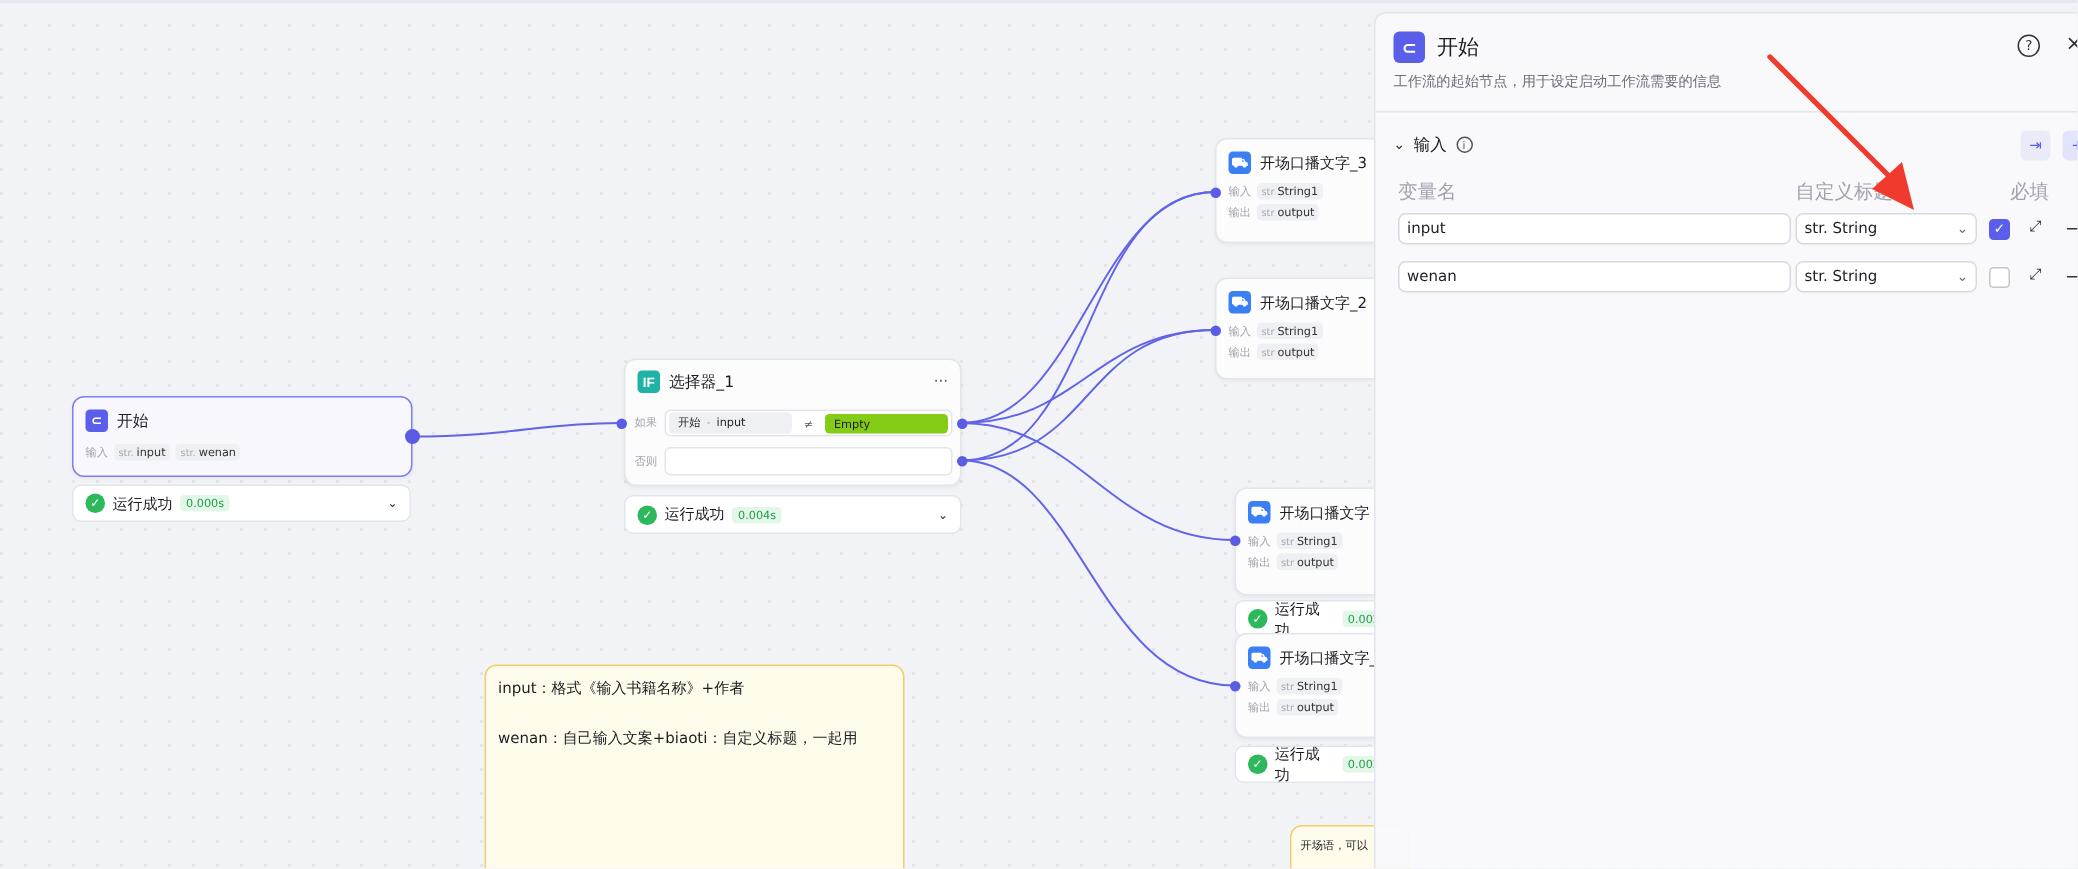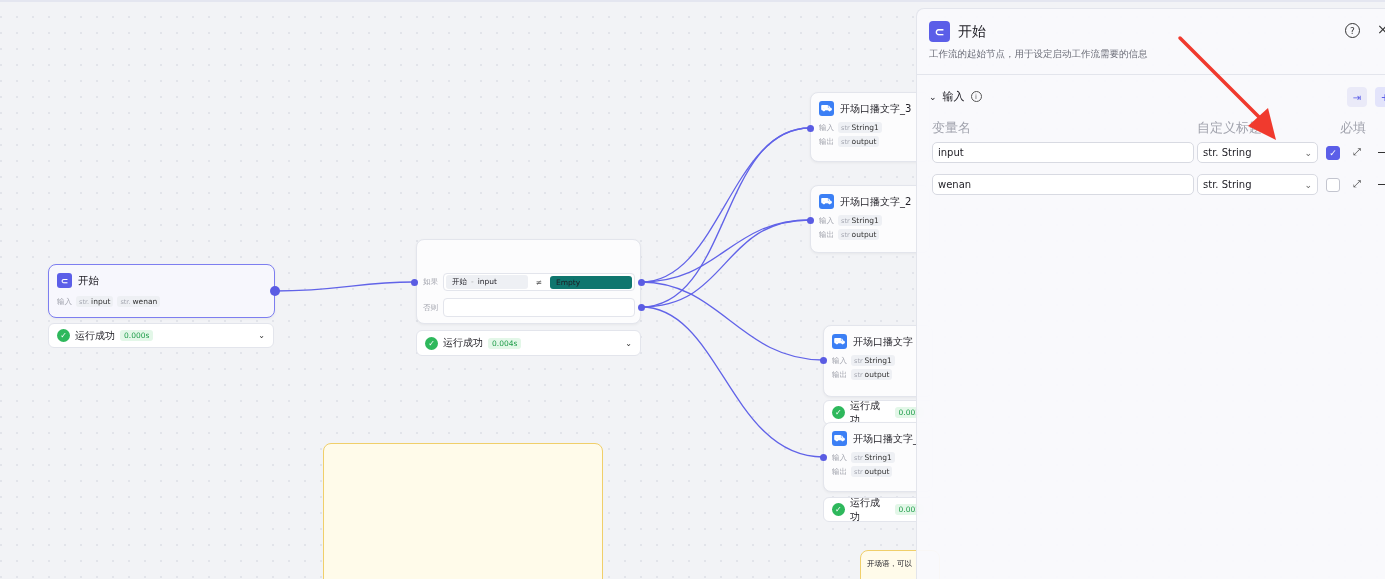--- a/index.html
+++ b/index.html
@@ -138,29 +138,34 @@
   </div>
   <div class="port big" style="left:270px; top:286px;"></div>
   <div class="status" style="left:48px; top:323px; width:226px; height:25px;">
     <span class="check">✓</span>
     <span>运行成功</span>
     <span class="dur">0.000s</span>
     <span class="chev">⌄</span>
   </div>
 
   <div class="node" style="left:416px; top:239px; width:225px; height:85px;">
+    <div class="node-head" style="padding-top:7px;">
+      <span class="node-icon icon-if">IF</span>
+      <span class="node-title">选择器_1</span>
+      <span style="margin-left:auto; font-size:10px; color:#555;">···</span>
+    </div>
     <div style="position:absolute; left:6px; top:37px; font-size:7.5px; color:#a1a3ad;">如果</div>
     <div style="position:absolute; left:26px; top:33px; width:192px; height:18px; border:1px solid #e3e5ec; border-radius:4px; background:#fff; display:flex; align-items:center; gap:4px; padding:0 2px; font-size:7.5px;">
       <span style="background:#eef0f4; border-radius:3px; padding:2px 6px; width:82px; display:flex; gap:4px;">
         <span>开始</span>
         <span style="color:#aaa;">-</span>
         <span>input</span>
       </span>
       <span style="width:14px; text-align:center; color:#555;">≠</span>
-      <span style="background:#0f766e; border-radius:3px; padding:2px 6px; flex:1;">Empty</span>
+      <span style="background:#84cc16; border-radius:3px; padding:2px 6px; flex:1;">Empty</span>
     </div>
     <div style="position:absolute; left:6px; top:63px; font-size:7.5px; color:#a1a3ad;">否则</div>
     <div style="position:absolute; left:26px; top:58px; width:192px; height:19px; border:1px solid #e3e5ec; border-radius:4px; background:#fff;"></div>
   </div>
   <div class="port" style="left:411px; top:279px;"></div>
   <div class="port" style="left:638px; top:279px;"></div>
   <div class="port" style="left:638px; top:304px;"></div>
   <div class="status" style="left:416px; top:330px; width:225px; height:26px;">
     <span class="check">✓</span>
     <span>运行成功</span>
@@ -260,21 +265,23 @@
     </div>
   </div>
   <div class="port" style="left:820px; top:454px;"></div>
   <div class="status" style="left:823px; top:497px; width:110px; height:25px;">
     <span class="check">✓</span>
     <span>运行成功</span>
     <span class="dur">0.002</span>
   </div>
 
   <div class="note" style="left:323px; top:443px; width:280px; height:150px;">
+    <div>input：格式《输入书籍名称》+作者</div>
     <div style="height:18px;"></div>
+    <div>wenan：自己输入文案+biaoti：自定义标题，一起用</div>
   </div>
   <div class="note" style="left:860px; top:550px; width:80px; height:40px; padding:5px 6px; font-size:7.5px;">
     <span>开场语，可以</span>
   </div>
 
   <div class="panel">
     <div class="panel-head">
       <span class="panel-icon">⊂</span>
       <span class="panel-title">开始</span>
     </div>

